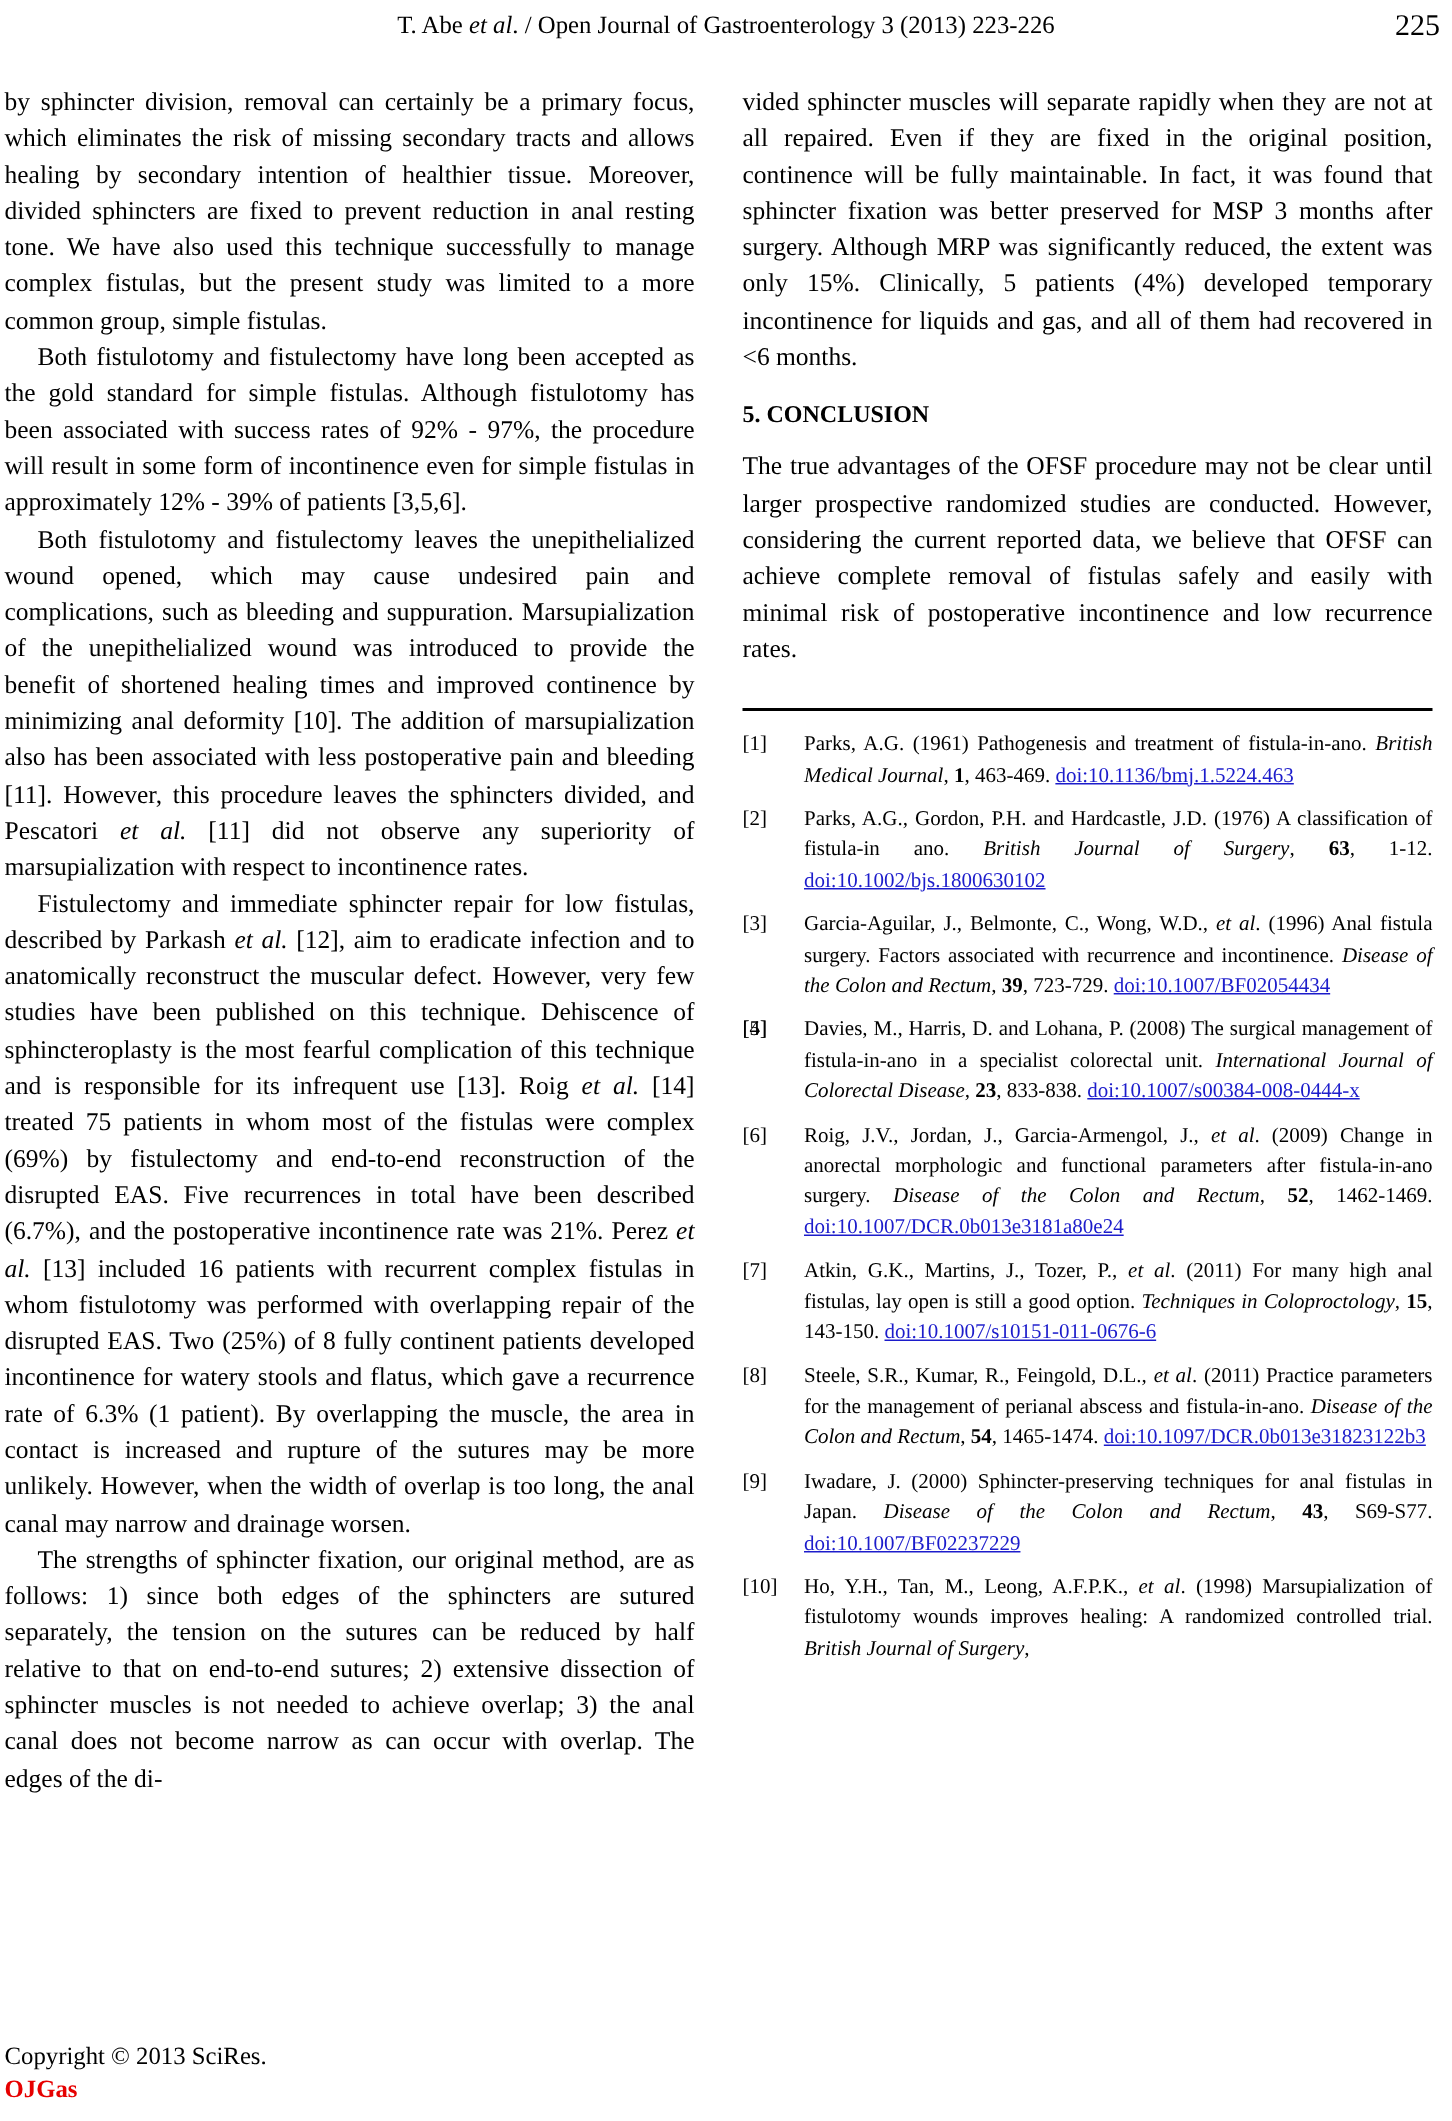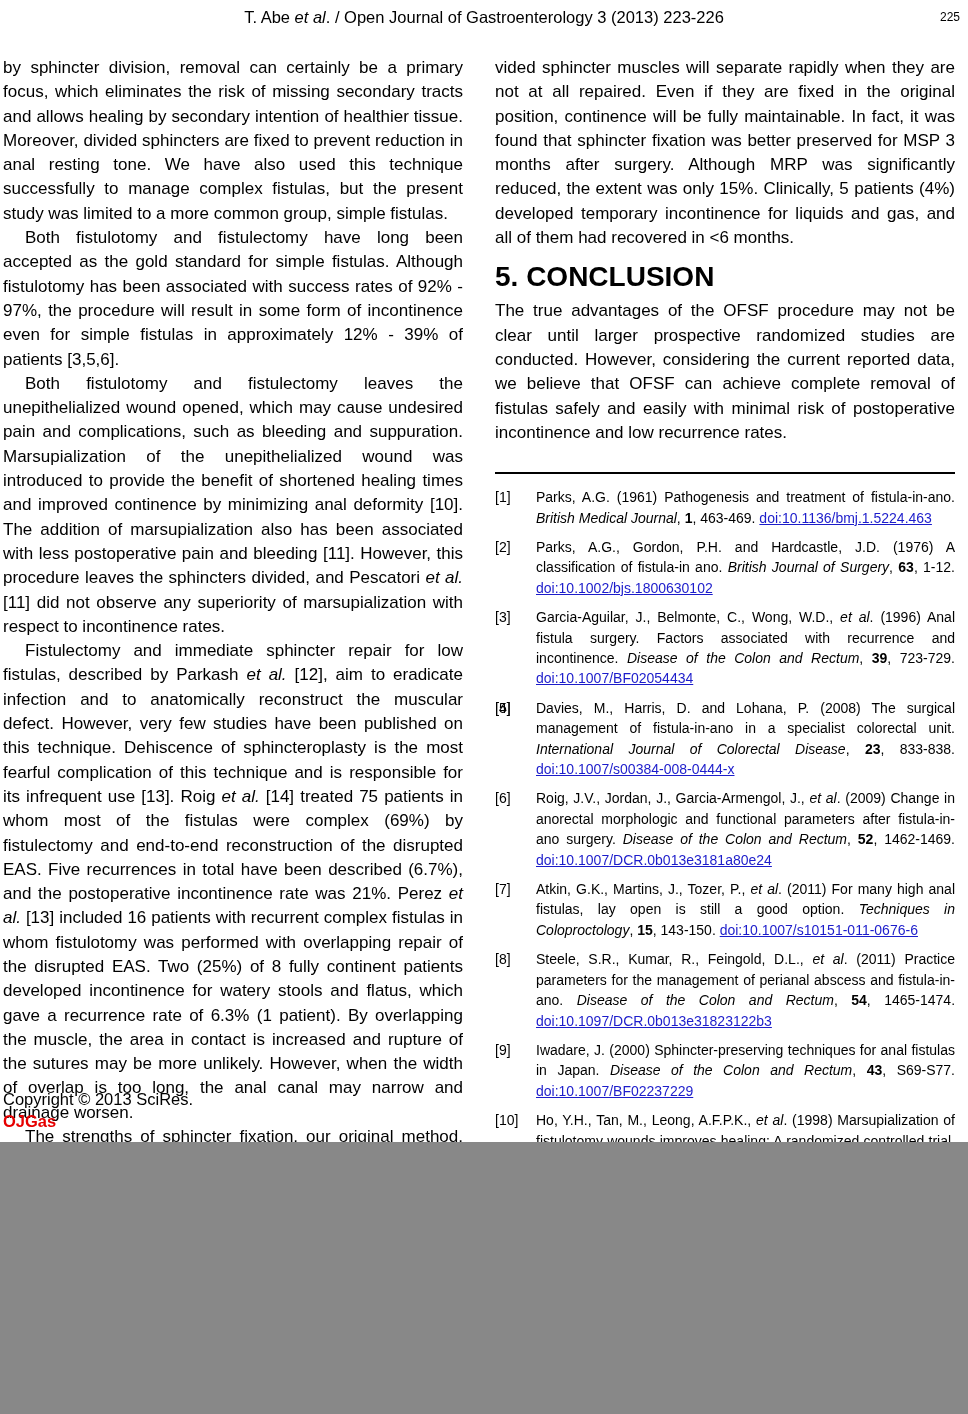--- a/index.html
+++ b/index.html
@@ -4,49 +4,49 @@
 <style>
   :root{
     --text:#000000;
     --bg:#ffffff;
     --link:#1c1ccb;
     --accent:#e60000;
   }
   html,body{margin:0;padding:0;background:#888;}
   .page{
     position:relative;
-    width:968px;height:1142px;
+    width:968px;height:1414px;
     margin:0 auto;
     background:var(--bg);
     color:var(--text);
-    font-family:Liberation Sans, sans-serif;
+    font-family:Liberation Serif, serif;
     overflow:hidden;
   }
   .header{
     position:absolute;top:6px;left:0;right:0;
     font-size:16.5px;line-height:22px;
     text-align:center;
   }
   .page-number{
     position:absolute;top:6px;right:8px;
-    font-size:12px;line-height:22px;
+    font-size:20px;line-height:22px;
   }
   .columns{
     position:absolute;top:56px;left:3px;
     display:flex;gap:32px;
   }
   .col{
     width:460px;
     font-size:17px;line-height:24.3px;
     text-align:justify;
   }
   p.para{margin:0;padding:0;}
   p.indent{text-indent:22px;}
   h2.section{
-    font-size:28px;line-height:24px;
+    font-size:16px;line-height:24px;
     font-weight:bold;
     text-align:left;
     margin:15px 0 10px 0;
   }
   .refs-rule{
     border:none;border-top:2px solid #000;
     margin:27px 0 13px 0;
     width:100%;
   }
   .refs-heading{margin-bottom:13px;}

